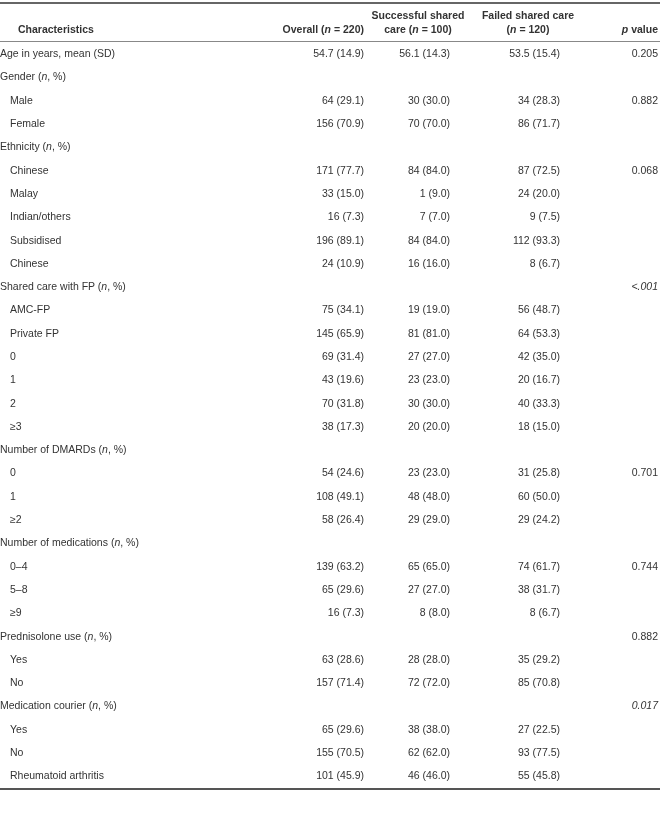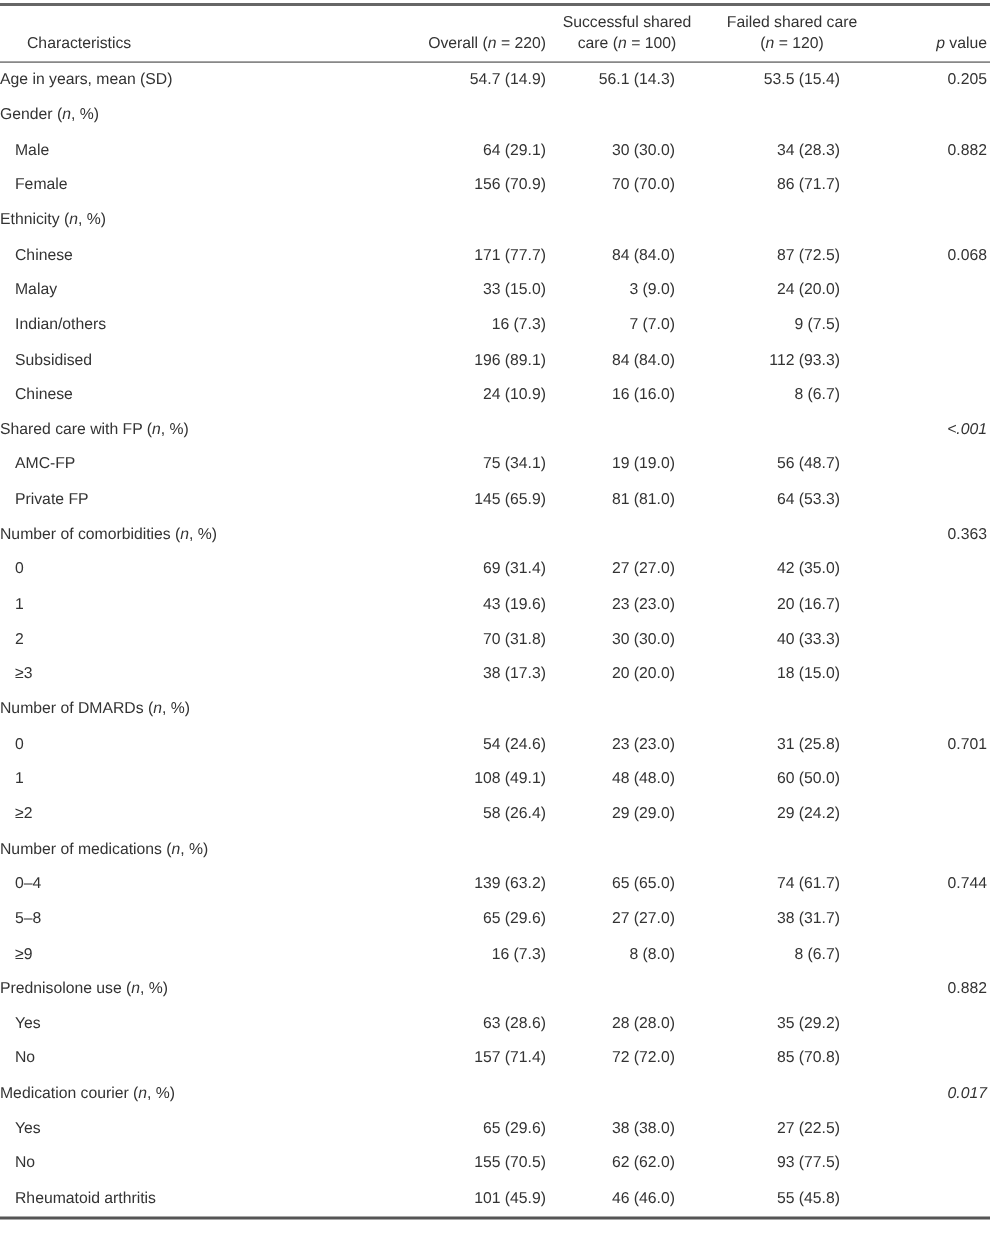--- a/index.html
+++ b/index.html
@@ -15,21 +15,21 @@
       border-bottom: 2px solid #555555;
       margin-top: 2px;
     }
     table { border-collapse: collapse; width: 660px; table-layout: fixed; }
     col.c0 { width: 270px; }
     col.c1 { width: 100px; }
     col.c2 { width: 100px; }
     col.c3 { width: 120px; }
     col.c4 { width: 70px; }
     thead th {
-      font-weight: normal; color: #333;
+      font-weight: bold; color: #333;
       vertical-align: bottom;
       padding: 4px 4px 5px 0;
       border-bottom: 1px solid #888888;
       line-height: 14px;
       font-size: 10.5px;
     }
     thead th.h0 { text-align: left; padding-left: 18px; }
     thead th.h1 { text-align: right; padding-right: 6px; }
     thead th.h2 { text-align: center; }
     thead th.h3 { text-align: center; }
@@ -110,21 +110,21 @@
         <tr>
           <td class="label sub">Chinese</td>
           <td class="v1">171 (77.7)</td>
           <td class="v2">84 (84.0)</td>
           <td class="v3">87 (72.5)</td>
           <td class="pv">0.068</td>
         </tr>
         <tr>
           <td class="label sub">Malay</td>
           <td class="v1">33 (15.0)</td>
-          <td class="v2">3 (9.0)</td>
+          <td class="v2">1 (9.0)</td>
           <td class="v3">24 (20.0)</td>
           <td class="pv"></td>
         </tr>
         <tr>
           <td class="label sub">Indian/others</td>
           <td class="v1">16 (7.3)</td>
           <td class="v2">7 (7.0)</td>
           <td class="v3">9 (7.5)</td>
           <td class="pv"></td>
         </tr>
@@ -155,27 +155,20 @@
           <td class="v2">19 (19.0)</td>
           <td class="v3">56 (48.7)</td>
           <td class="pv"></td>
         </tr>
         <tr>
           <td class="label sub">Private FP</td>
           <td class="v1">145 (65.9)</td>
           <td class="v2">81 (81.0)</td>
           <td class="v3">64 (53.3)</td>
           <td class="pv"></td>
-        </tr>
-        <tr>
-          <td class="label">Number of comorbidities (<span class="it">n</span>, %)</td>
-          <td class="v1"></td>
-          <td class="v2"></td>
-          <td class="v3"></td>
-          <td class="pv">0.363</td>
         </tr>
         <tr>
           <td class="label sub">0</td>
           <td class="v1">69 (31.4)</td>
           <td class="v2">27 (27.0)</td>
           <td class="v3">42 (35.0)</td>
           <td class="pv"></td>
         </tr>
         <tr>
           <td class="label sub">1</td>

